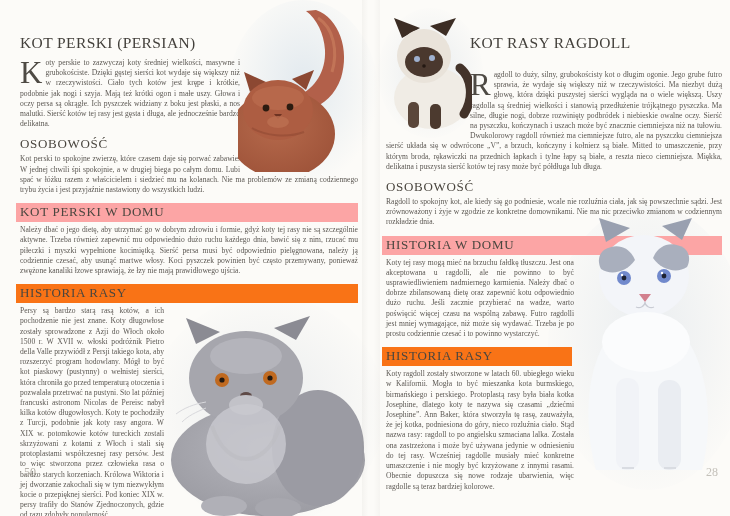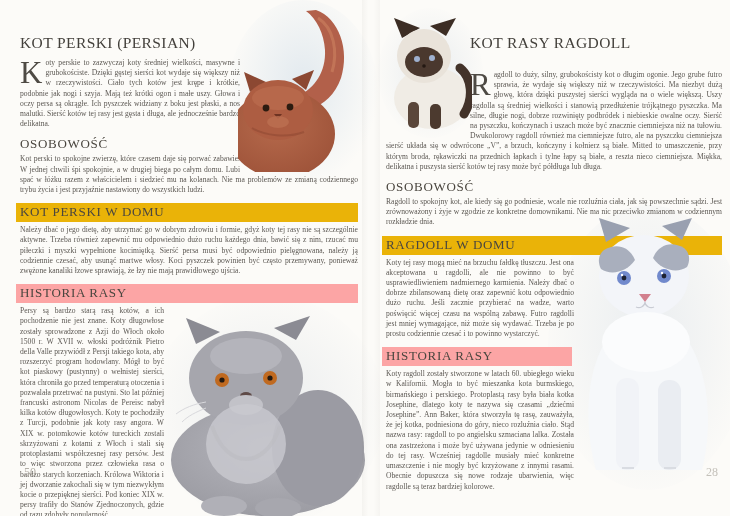--- a/index.html
+++ b/index.html
@@ -16,22 +16,22 @@
   .page{position:absolute;top:0;height:500px;}
   .page-left{left:0;width:364px;}
   .page-right{left:378px;width:352px;}
   .page-title{font-size:15.5px;font-weight:normal;letter-spacing:0.4px;color:#43403b;margin:0;}
   .flow{position:absolute;}
   .flow-left{left:20px;top:34px;width:338px;}
   .flow-right{left:8px;top:26px;width:336px;}
   .para{font-size:7.6px;line-height:10.2px;text-align:justify;color:#5b5752;margin:0 0 1px 0;}
   .sec-heading{font-size:13px;font-weight:normal;letter-spacing:0.7px;color:#4a463f;margin:7px 0 2px 0;}
   .band{padding:1px 4px 2px 4px;margin:8px 0 3px -4px;}
-  .band-pink{background:#eab308;}
-  .band-green{background:#fca5a5;}
+  .band-pink{background:#fca5a5;}
+  .band-green{background:#f97316;}
   .band-narrow{width:182px;}
   .dropcap{float:left;font-size:31px;line-height:25px;padding:2px 3px 0 0;color:#4e4a44;}
   .float-spacer{display:block;}
   .fs-redcat{float:right;width:118px;height:116px;}
   .fs-graycat{float:right;width:194px;height:290px;margin-top:46px;}
   .fs-kitten{float:left;width:84px;height:110px;}
   .fs-ragdoll{float:right;width:148px;height:272px;}
   .title-right{padding-top:8px;margin-bottom:18px;}
   .title-left-wrap{margin-bottom:6px;}
   .page-num{position:absolute;bottom:20px;font-size:12px;color:#b3afa7;}
@@ -76,21 +76,21 @@
       <span class="float-spacer fs-kitten"></span>
       <h1 class="page-title title-right">KOT RASY RAGDOLL</h1>
       <div class="para intro">
         <span class="dropcap">R</span>
         <span>agdoll to duży, silny, grubokościsty kot o długim ogonie. Jego grube futro sprawia, że wydaje się większy niż w rzeczywistości. Ma niezbyt dużą głowę, która dzięki puszystej sierści wygląda na o wiele większą. Uszy ragdolla są średniej wielkości i stanowią przedłużenie trójkątnego pyszczka. Ma silne, długie nogi, dobrze rozwinięty podbródek i niebieskie owalne oczy. Sierść na pyszczku, kończynach i uszach może być znacznie ciemniejsza niż na tułowiu. Dwukolorowy ragdoll również ma ciemniejsze futro, ale na pyszczku ciemniejsza sierść układa się w odwrócone „V”, a brzuch, kończyny i kołnierz są białe. Mitted to umaszczenie, przy którym broda, rękawiczki na przednich łapkach i tylne łapy są białe, a reszta nieco ciemniejsza. Miękka, delikatna i puszysta sierść kotów tej rasy może być półdługa lub długa.</span>
       </div>
       <h3 class="sec-heading">OSOBOWOŚĆ</h3>
       <div class="para">Ragdoll to spokojny kot, ale kiedy się go podniesie, wcale nie rozluźnia ciała, jak się powszechnie sądzi. Jest zrównoważony i żyje w zgodzie ze konkretne domownikami. Nie ma nic przeciwko zmianom w codziennym rozkładzie dnia.</div>
       <div>
         <span class="float-spacer fs-ragdoll"></span>
-        <h3 class="sec-heading band band-pink">RAGDOLL W DOMU</h3>
+        <h3 class="sec-heading band band-pink">HISTORIA W DOMU</h3>
         <div class="para">Koty tej rasy mogą mieć na brzuchu fałdkę tłuszczu. Jest ona akceptowana u ragdolli, ale nie powinno to być usprawiedliwieniem nadmiernego karmienia. Należy dbać o dobrze zbilansowaną dietę oraz zapewnić kotu odpowiednio dużo ruchu. Jeśli zacznie przybierać na wadze, warto poświęcić więcej czasu na wspólną zabawę. Futro ragdolli jest mniej wymagające, niż może się wydawać. Trzeba je po prostu codziennie czesać i to powinno wystarczyć.</div>
         <h3 class="sec-heading band band-green band-narrow">HISTORIA RASY</h3>
         <div class="para">Koty ragdoll zostały stworzone w latach 60. ubiegłego wieku w Kalifornii. Mogła to być mieszanka kota burmskiego, birmańskiego i perskiego. Protoplastą rasy była biała kotka Josephine, dlatego koty te nazywa się czasami „dziećmi Josephine”. Ann Baker, która stworzyła tę rasę, zauważyła, że jej kotka, podniesiona do góry, nieco rozluźnia ciało. Stąd nazwa rasy: ragdoll to po angielsku szmaciana lalka. Została ona zastrzeżona i może być używana jedynie w odniesieniu do tej rasy. Wcześniej ragdolle musiały mieć konkretne umaszczenie i nie mogły być krzyżowane z innymi rasami. Obecnie dopuszcza się nowe rodzaje ubarwienia, więc ragdolle są teraz bardziej kolorowe.</div>
       </div>
     </div>
     <div class="page-num pn-right">28</div>
   </div>
 
   <svg class="cat-svg" style="left:238px;top:4px;" width="128" height="168" viewBox="0 0 128 168">
     <defs>

